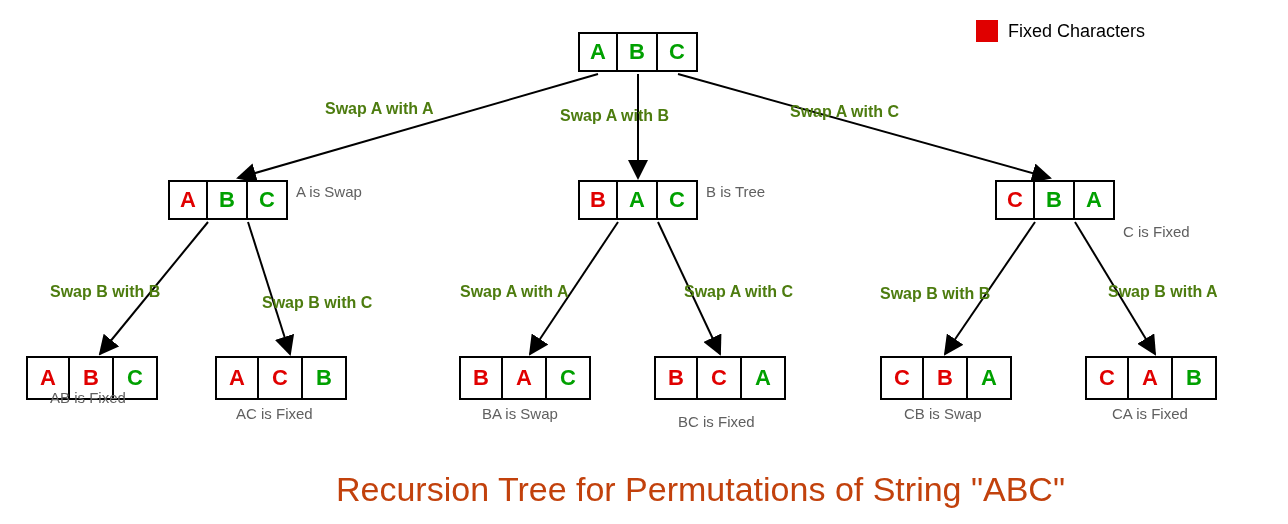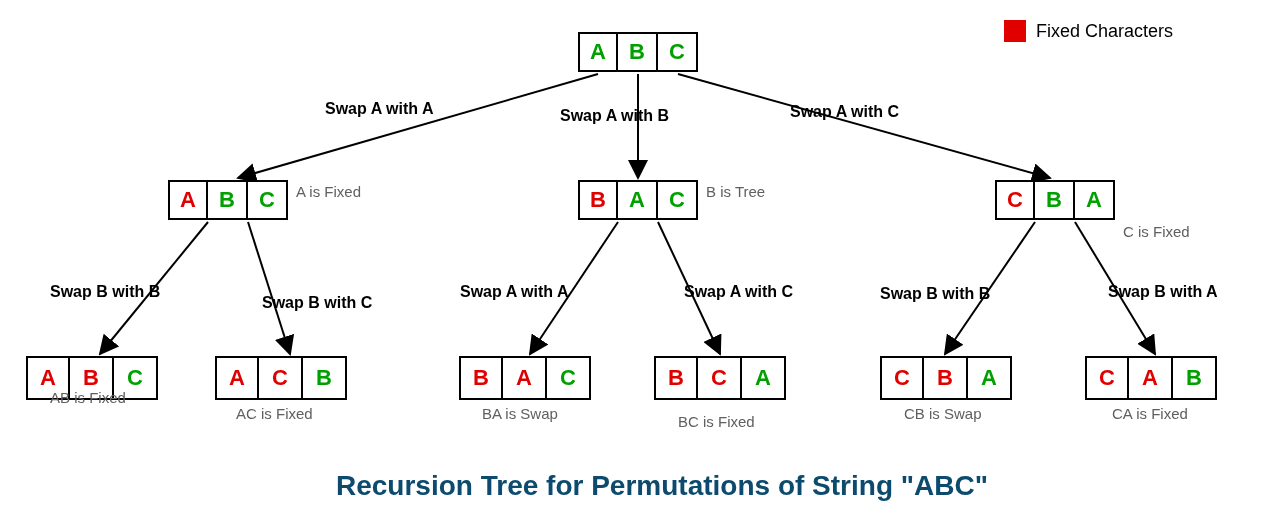--- a/index.html
+++ b/index.html
@@ -28,37 +28,37 @@
     font-size: 22px;
     font-weight: bold;
     background: #fff;
   }
   .cell:first-child {
     border-left: 2px solid #000;
   }
   .cell.leaf { width: 44px; height: 44px; }
   .green { color: #00a000; }
   .red   { color: #e00000; }
-  .purple { color: #000000; font-size: 16px; font-weight: bold; position: absolute; white-space: nowrap; }
+  .purple { color: #4d7c0f; font-size: 16px; font-weight: bold; position: absolute; white-space: nowrap; }
   .gray-label { color: #606060; font-size: 15px; position: absolute; line-height: 1.1; }
   .title {
     position: absolute;
-    font-size: 28px;
-    font-weight: bold;
-    color: #0c4a6e;
+    font-size: 34px;
+    font-weight: normal;
+    color: #c2410c;
   }
   .legend-box { width: 22px; height: 22px; background: #e00000; display: inline-block; }
   svg { position: absolute; top: 0; left: 0; width: 1288px; height: 524px; pointer-events: none; }
   svg line { stroke: #000; stroke-width: 2; }
   svg polygon { fill: #000; }
 </style>
 </head>
 <body>
 
-<div style="position:absolute; left:976px; top:20px; display:flex; align-items:center; gap:10px;margin-left:28px;">
+<div style="position:absolute; left:976px; top:20px; display:flex; align-items:center; gap:10px;">
   <span class="legend-box"></span>
   <span style="font-size:18px;">Fixed Characters</span>
 </div>
 
 <svg>
   <defs>
     <marker id="ah" markerWidth="10" markerHeight="10" refX="9" refY="5" orient="auto">
       <polygon points="0,0 10,5 0,10"></polygon>
     </marker>
   </defs>
@@ -85,21 +85,21 @@
 
 <div class="purple" style="left:325px; top:100px;">Swap A with A</div>
 <div class="purple" style="left:560px; top:107px;">Swap A with B</div>
 <div class="purple" style="left:790px; top:103px;">Swap A with C</div>
 
 <div class="node" style="left:168px; top:180px;">
   <div class="cell red">A</div>
   <div class="cell green">B</div>
   <div class="cell green">C</div>
 </div>
-<div class="gray-label" style="left:296px; top:184px;">A is Fixed</div>
+<div class="gray-label" style="left:296px; top:184px;">A is Swap</div>
 
 <div class="node" style="left:578px; top:180px;">
   <div class="cell red">B</div>
   <div class="cell green">A</div>
   <div class="cell green">C</div>
 </div>
 <div class="gray-label" style="left:706px; top:184px;">B is Tree</div>
 
 <div class="node" style="left:995px; top:180px;">
   <div class="cell red">C</div>

